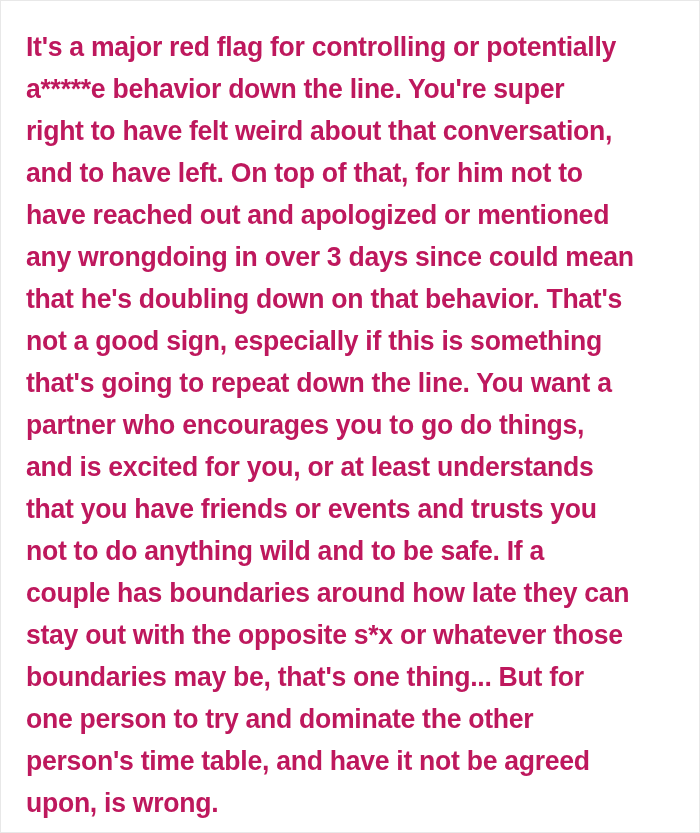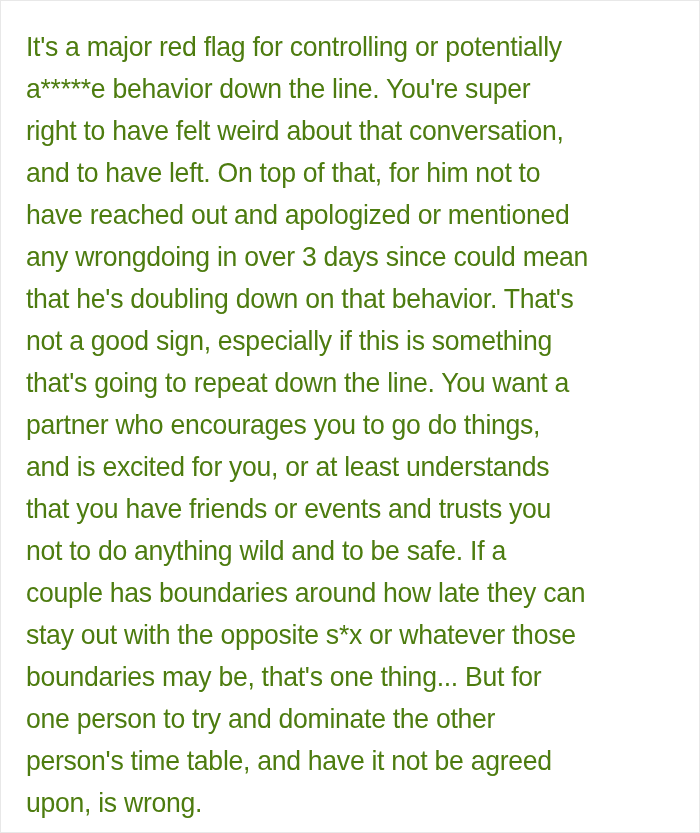--- a/index.html
+++ b/index.html
@@ -15,25 +15,25 @@
     overflow: hidden;
     font-family: "Liberation Sans", "DejaVu Sans", sans-serif;
   }
   .comment-card {
     box-sizing: border-box;
     width: 100%;
     height: 100%;
     padding: 25px 20px 20px 25px;
   }
   .comment-text {
-    color: #4d7c0f;
+    color: #be185d;
     font-size: 28px;
     line-height: 42px;
     letter-spacing: -0.3px;
-    font-weight: 400;
+    font-weight: 700;
   }
   .line {
     white-space: nowrap;
     transform: scaleX(0.95);
     transform-origin: 0 50%;
     height: 42px;
   }
 </style>
 </head>
 <body>

